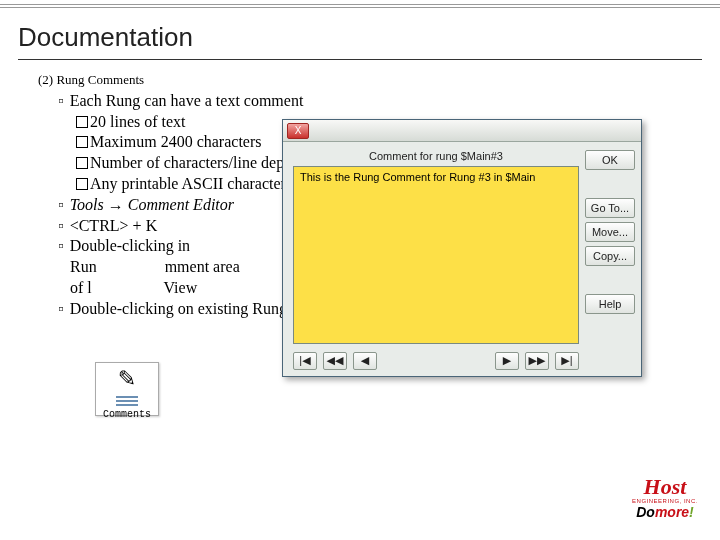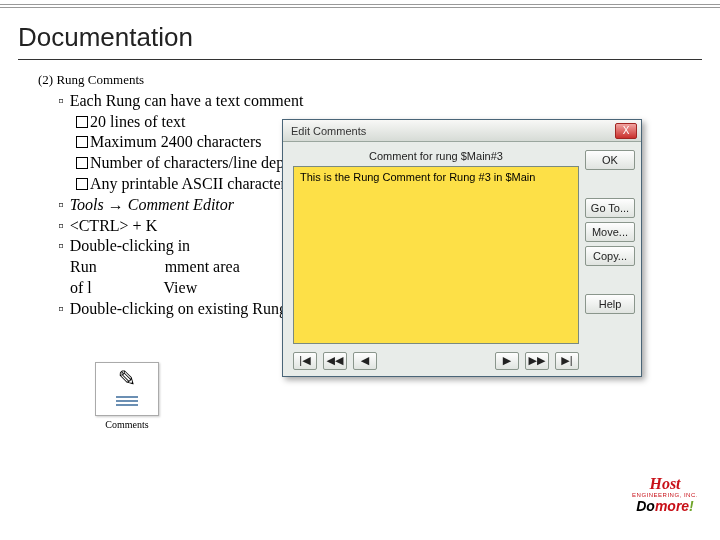--- a/index.html
+++ b/index.html
@@ -53,21 +53,21 @@
   }
   .ico-wrap .pencil {
     display: block;
     font-size: 22px;
     margin-top: 2px;
   }
   .ico-wrap .bars {
     display: block; margin: 0 auto; width: 22px;
   }
   .ico-wrap .bars div { height: 2px; background: #6b8fb3; margin-top: 2px; }
-  .ico-wrap .lbl { font-family: Liberation Serif, serif; font-size: 10px; margin-top: 12px; }
+  .ico-wrap .lbl { font-family: Liberation Mono, monospace; font-size: 10px; margin-top: 2px; }
 
   
   .dialog {
     position: absolute;
     left: 282px; top: 119px;
     width: 360px; height: 258px;
     background: #e8ece9;
     border: 1px solid #4a6578;
     box-shadow: 3px 3px 6px rgba(0,0,0,0.35);
     font-family: Tahoma, Arial, sans-serif;
@@ -143,21 +143,21 @@
   
   .logo {
     position: absolute;
     right: 10px; bottom: 10px;
     width: 90px; height: 54px;
     text-align: center;
   }
   .logo .host {
     font-family: 'Comic Sans MS', cursive;
     font-style: italic;
-    font-size: 16px;
+    font-size: 22px;
     color: #c81018;
     font-weight: bold;
     line-height: 1;
   }
   .logo .eng { font-size: 6px; color: #c81018; letter-spacing: 0.5px; font-family: Arial,sans-serif;}
   .logo .domore { font-family: Liberation Sans, sans-serif; font-style: italic; font-weight: bold; font-size: 14px; }
   .logo .domore .d { color: #000; }
   .logo .domore .m { color: #c81018; }
   .logo .domore .bang { color: #6fa52a; }
 </style>
@@ -200,21 +200,20 @@
         <div></div>
         <div></div>
         <div></div>
       </span>
     <div class="lbl">Comments</div>
   </div>
 </div>
 
 <div class="dialog">
   <div class="dlg-title">
-    <span class="txt">Edit Comments</span>
     <span class="close">X</span>
   </div>
   <div class="dlg-body">
     <div class="form-label">Comment for rung $Main#3</div>
     <div class="form-area">
       <div class="inner">This is the Rung Comment for Rung #3 in $Main</div>
     </div>
     <div class="btn-col">
       <div class="btn">OK</div>
       <div class="btn spacer"></div>

